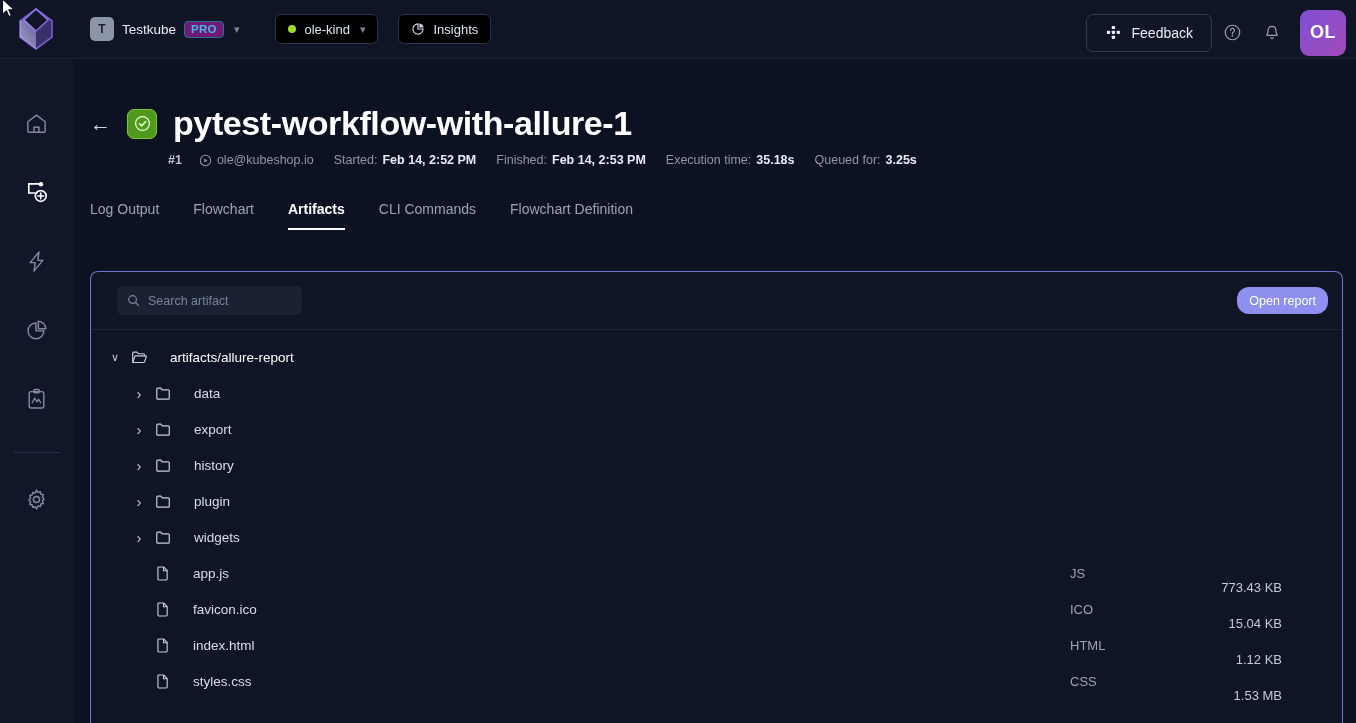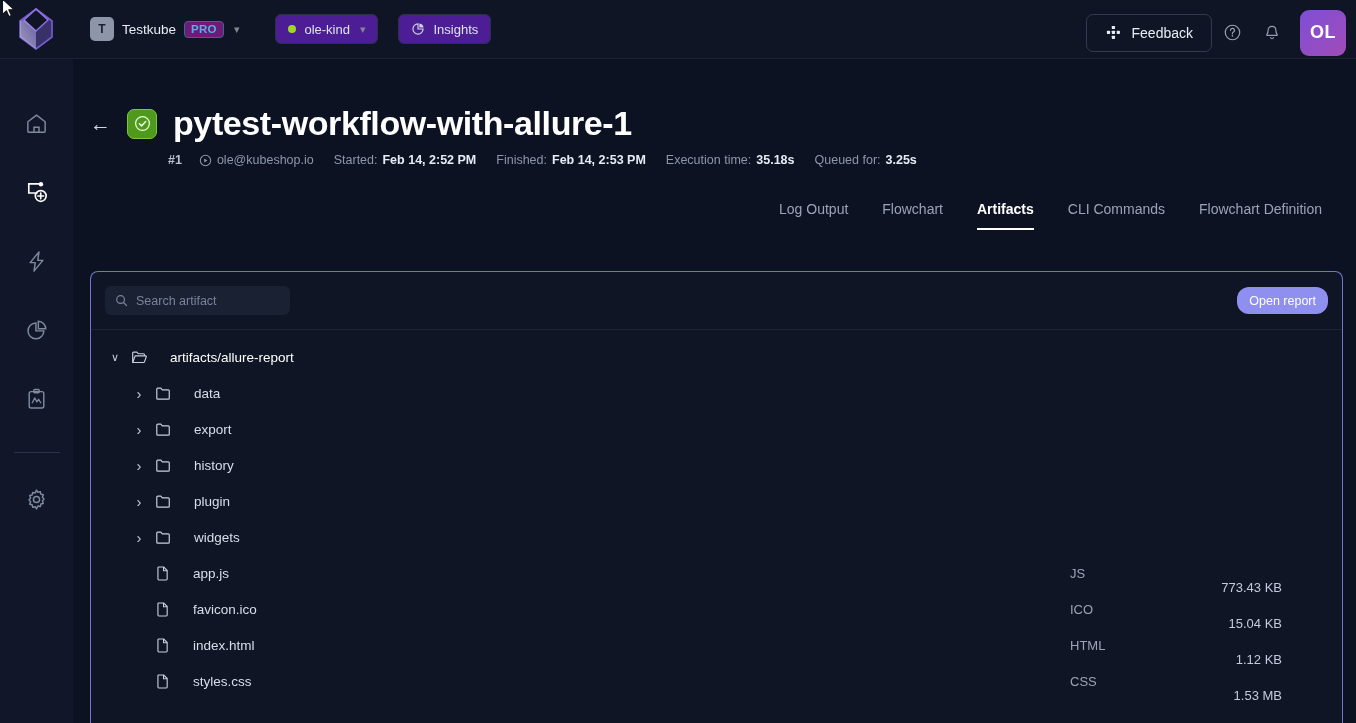--- a/index.html
+++ b/index.html
@@ -33,21 +33,21 @@
     color: #4db3e8; border: 1px solid #2a6e95; background: #701a75;
     font-size: 11.5px; font-weight: 700; letter-spacing: .3px;
     padding: 1px 6px 2px; border-radius: 4px;
   }
   .caret { color: #7e8799; font-size: 11px; margin-left: 2px; }
 
   .pill {
     display: inline-flex; align-items: center; gap: 8px;
     height: 30px; padding: 0 12px;
     border: 1px solid #2a3248; border-radius: 6px;
-    background: #4c1d95; color: #dce3ef; font-size: 13px;
+    background: #000000; color: #dce3ef; font-size: 13px;
   }
   .pill.env { margin-left: 36px; }
   .pill.insights { margin-left: 20px; }
   .dot-green { width: 8px; height: 8px; border-radius: 50%; background: #9fd829; }
 
   .topbar-right {
     position: absolute; right: 0; top: 0; height: 65px;
     display: flex; align-items: center; gap: 0;
   }
   .feedback-btn {
@@ -98,21 +98,21 @@
   }
 
   .meta-row {
     display: flex; align-items: center; gap: 0;
     padding: 10px 0 0 95px; font-size: 12.5px; color: #8d97ab;
   }
   .meta-item { display: inline-flex; align-items: center; gap: 5px; margin-right: 20px; white-space: nowrap; }
   .meta-item.run { color: #b9c2d2; font-weight: 600; margin-right: 17px; }
   .meta-strong { color: #e6ebf4; font-weight: 700; }
 
-  .tabs { display: flex; gap: 0; padding: 28px 0 0 17px; justify-content: flex-end; }
+  .tabs { display: flex; gap: 0; padding: 28px 0 0 17px; }
   .tab {
     position: relative; color: #9aa4b8; font-size: 14px;
     padding: 6px 0 13px; margin-right: 34px; cursor: pointer;
   }
   .tab.active { color: #ffffff; font-weight: 700; }
   .tab.active::after {
     content: ""; position: absolute; left: 0; right: 0; bottom: 0;
     height: 2px; background: #ffffff;
   }
 
@@ -125,21 +125,21 @@
     overflow: hidden;
   }
   .panel-toolbar {
     height: 58px; display: flex; align-items: center;
     padding: 0 14px; border-bottom: 1px solid #1d2435;
     position: relative;
   }
   .search-box {
     display: flex; align-items: center; gap: 8px;
     width: 185px; height: 29px; padding: 0 10px;
-    background: #1a2133; border: none; border-radius: 6px;
+    background: #1a2133; border: none; border-radius: 6px; margin-left: 12px;
   }
   .search-input {
     background: transparent; border: none; outline: none;
     color: #c6cede; font-size: 12.5px; width: 140px;
   }
   .search-input::placeholder { color: #79839a; }
   .open-report {
     position: absolute; right: 14px; top: 15px;
     background: #8f8ff0; color: #ffffff;
     border: none; border-radius: 12px;

